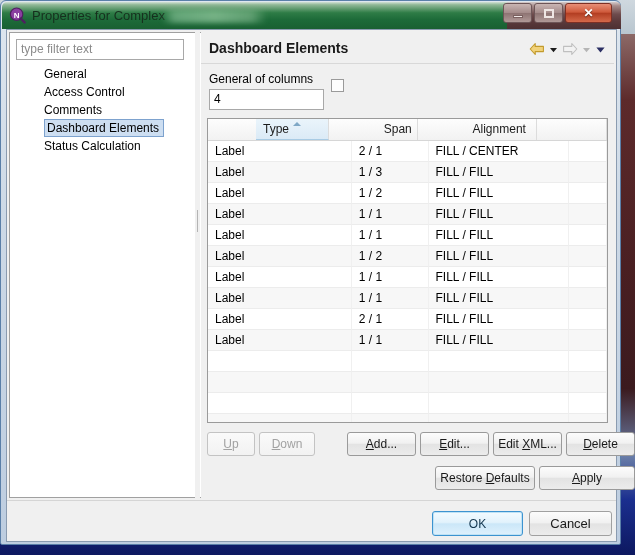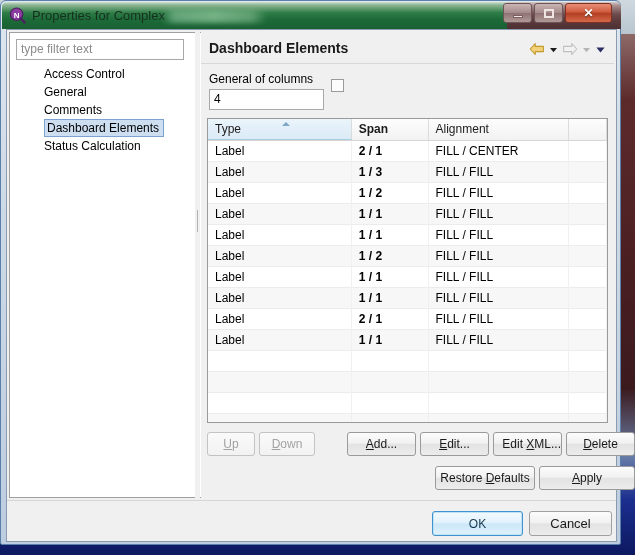--- a/index.html
+++ b/index.html
@@ -150,55 +150,55 @@
   #table{
     position:absolute;left:6px;top:86px;width:401px;height:305px;
     background:#ffffff;border:1px solid #9a9a9a;box-sizing:border-box;
     overflow:hidden;
   }
   #thead{display:flex;height:21px;
     background:linear-gradient(180deg,#fdfdfd 0%, #f2f2f2 100%);
     border-bottom:1px solid #d6d6d6;}
   .th{
     position:relative;height:21px;line-height:21px;font-size:12px;color:#1b1b1b;
-    padding-left:7px;box-sizing:border-box;border-right:1px solid #dcdcdc;
+    padding-left:7px;box-sizing:border-box;border-right:1px solid #dcdcdc;margin-left:48px;
   }
   .th.sorted{background:linear-gradient(180deg,#eaf4fb 0%, #dbeaf6 100%);
     border-bottom:1px solid #a8cbe4;}
   #sort-indicator{
     position:absolute;left:52%;top:3px;width:0;height:0;
     border-left:4px solid transparent;border-right:4px solid transparent;
     border-bottom:4px solid #7fa8c6;
   }
   .tr{display:flex;height:21px;}
   .tr.odd{background:#ffffff;}
   .tr.even{background:#f7f7f7;}
   .td{height:21px;line-height:21px;font-size:12px;color:#000;
       padding-left:7px;box-sizing:border-box;border-bottom:1px solid #ececec;
       border-right:1px solid #f0f0f0;overflow:hidden;white-space:nowrap;}
   .tr.blank .td{color:transparent;}
-  .c0{width:150px;}.c1{width:80px;font-weight:bold;}.c2{width:147px;}.c3{width:39px;}
+  .c0{width:150px;}.c1{width:80px;}.c2{width:147px;}.c3{width:39px;}
 
   
   .btn{
     position:absolute;height:24px;box-sizing:border-box;
     border:1px solid #9a9a9a;border-radius:3px;
     background:linear-gradient(180deg,#fcfcfc 0%, #f1f1f1 46%, #e3e3e3 52%, #ececec 100%);
     font-family:"Liberation Sans", sans-serif;font-size:12px;color:#1a1a1a;
     display:flex;align-items:center;justify-content:center;
   }
   .btn.disabled{color:#a2a2a2;border-color:#c3c3c3;
     background:linear-gradient(180deg,#fafafa 0%, #f2f2f2 100%);}
   .mn{text-decoration:underline;}
 
   #btn-up{left:6px;top:400px;width:48px;}
   #btn-down{left:58px;top:400px;width:56px;}
   #btn-add{left:146px;top:400px;width:69px;}
   #btn-edit{left:219px;top:400px;width:69px;}
-  #btn-editxml{left:292px;top:400px;width:69px;justify-content:flex-end;}
+  #btn-editxml{left:292px;top:400px;width:69px;}
   #btn-delete{left:365px;top:400px;width:69px;}
   #btn-restore{left:234px;top:434px;width:100px;}
   #btn-apply{left:338px;top:434px;width:96px;}
 
   
   #bottom-rule{position:absolute;left:0;top:470px;width:609px;height:1px;background:#d5d5d5;}
   #btn-ok{
     position:absolute;left:425px;top:481px;width:91px;height:25px;
     border:1px solid #3c93d0;border-radius:3px;box-sizing:border-box;
     background:linear-gradient(180deg,#f3fbff 0%, #e2f2fc 45%, #cbe7f8 52%, #dff1fd 100%);
@@ -250,22 +250,22 @@
     </div>
   </div>
 
   <div id="frame-inner"></div>
 
   <div id="content">
 
     <div id="left-pane">
       <div id="filter-input">type filter text</div>
       <div id="tree">
+        <div class="tree-item">General</div>
         <div class="tree-item">Access Control</div>
-        <div class="tree-item">General</div>
         <div class="tree-item">Comments</div>
         <div style="height:18px;">
           <div class="tree-item selected">Dashboard Elements</div>
         </div>
         <div class="tree-item">Status Calculation</div>
       </div>
     </div>
 
     <div id="sash"></div>
     <div id="sash-line"></div>

